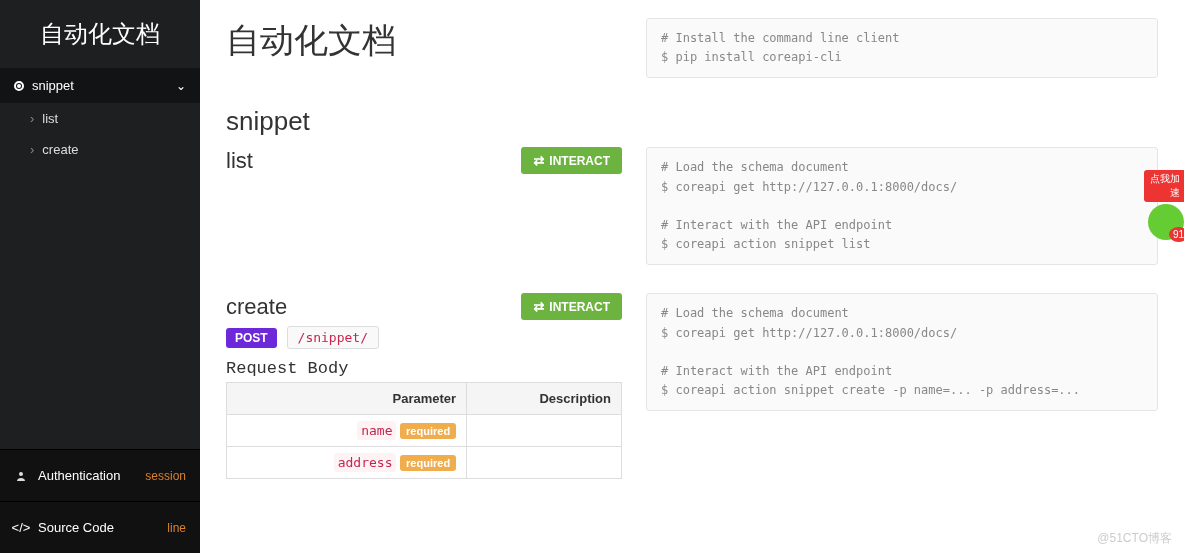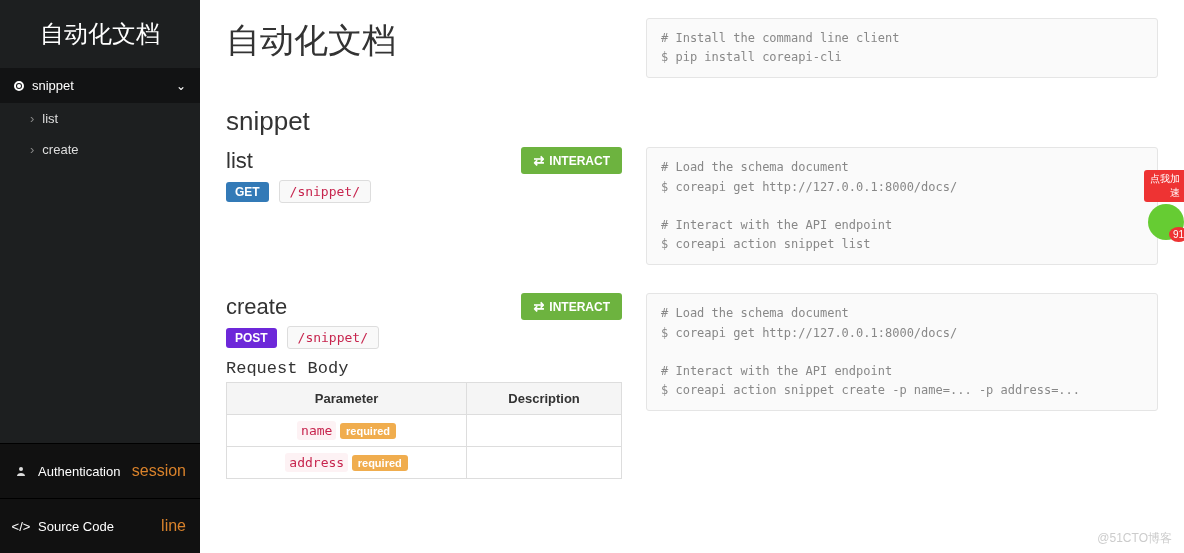--- a/index.html
+++ b/index.html
@@ -11,21 +11,21 @@
 .sidebar-title { text-align: center; font-size: 24px; padding: 18px 0; font-weight: 500; }
 .sidebar-section { background: #121314; padding: 10px 14px; display: flex; align-items: center; cursor: pointer; font-size: 13px; }
 .sidebar-section .bullet { width: 10px; height: 10px; border: 2px solid #fff; border-radius: 50%; margin-right: 8px; display: inline-block; position: relative; }
 .sidebar-section .bullet::after { content:""; position:absolute; width:4px; height:4px; background:#fff; border-radius:50%; top:1px; left:1px; }
 .sidebar-section .chev { margin-left: auto; font-size: 12px; }
 .sidebar-item { padding: 8px 14px 8px 30px; font-size: 13px; color: #ddd; cursor: pointer; }
 .sidebar-item::before { content: "›"; margin-right: 8px; color: #888; }
 .sidebar-spacer { flex: 1; }
 .sidebar-footer { background: #111; padding: 18px 14px; display: flex; align-items: center; font-size: 13px; cursor: pointer; border-top: 1px solid #000; }
 .sidebar-footer .ico { width: 14px; margin-right: 10px; display: inline-flex; justify-content: center; font-size: 13px; }
-.sidebar-footer .val { margin-left: auto; color: #d9822b; font-size: 16px; }
+.sidebar-footer .val { margin-left: auto; color: #d9822b; font-size: 12px; }
 
 
 .main { flex: 1; padding: 18px 26px; overflow-y: auto; }
 .row { display: flex; gap: 24px; align-items: flex-start; margin-bottom: 28px; }
 .left { flex: 1; min-width: 0; }
 .right { width: 512px; flex-shrink: 0; }
 h1.page-title { font-size: 34px; font-weight: 500; margin-bottom: 4px; }
 h2.section-title { font-size: 26px; font-weight: 400; margin: 18px 0 10px; }
 .endpoint-head { display: flex; align-items: center; margin-bottom: 6px; }
 h3.endpoint-title { font-size: 22px; font-weight: 400; flex: 1; }
@@ -35,21 +35,21 @@
 .badge-get { background: #337ab7; }
 .badge-post { background: #6d28d9; }
 .path-box { display: inline-block; border: 1px solid #ddd; background: #f9f9f9; color: #c7254e; padding: 3px 10px; font-family: Menlo, Consolas, monospace; font-size: 13px; border-radius: 3px; margin-left: 6px; }
 .code-tag { background: #fdf2f4; color: #c7254e; font-family: Menlo, Consolas, monospace; font-size: 13px; padding: 2px 4px; border-radius: 3px; }
 .badge-req { background: #f0ad4e; color: #fff; font-size: 11px; font-weight: 600; padding: 2px 6px; border-radius: 3px; margin-left: 0; }
 
 .subhead { font-size: 17px; margin-top: 10px; margin-bottom: 4px; font-family: Liberation Mono, monospace; }
 .body-desc { font-size: 14px; color: #333; margin-bottom: 12px; line-height: 1.5; }
 
 table.params { width: 100%; border-collapse: collapse; border: 1px solid #ddd; }
-table.params th, table.params td { border: 1px solid #ddd; padding: 8px 10px; text-align: center; font-size: 13px; }
+table.params th, table.params td { border: 1px solid #ddd; padding: 8px 10px; text-align: right; font-size: 13px; }
 table.params th { background: #f5f5f5; font-weight: 600; }
 
 .shell-box { background: #fafafa; border: 1px solid #e5e5e5; border-radius: 3px; padding: 10px 14px; font-family: Menlo, Consolas, monospace; font-size: 12px; color: #888; white-space: pre; line-height: 1.6; overflow-x: auto; }
 
 
 .float-widget { position: absolute; right: 0; top: 170px; width: 40px; }
 .float-tag { background: #e33; color: #fff; font-size: 10px; padding: 2px 4px; border-radius: 3px 0 0 3px; text-align: right; margin-bottom: 2px; }
 .float-ball { width: 36px; height: 36px; background: #6c3; border-radius: 50%; position: relative; margin-left: 4px; }
 .float-ball::after { content:"91"; position:absolute; bottom:-2px; right:-4px; background:#e33; color:#fff; font-size:10px; padding:2px 4px; border-radius:50%; }
 .watermark { position: absolute; right: 12px; bottom: 6px; color: #ccc; font-size: 12px; }
@@ -104,24 +104,20 @@
     <h2 class="section-title">snippet</h2>
 
     <div class="row">
       <div class="left">
         <div class="endpoint-head">
           <h3 class="endpoint-title">list</h3>
           <button class="interact-btn">
             <span class="sw">⇄</span>
             <span>INTERACT</span>
           </button>
-        </div>
-        <div>
-          <span class="badge badge-get">GET</span>
-          <span class="path-box">/snippet/</span>
         </div>
       </div>
       <div class="right">
         <div class="shell-box"># Load the schema document
 $ coreapi get http://127.0.0.1:8000/docs/
 
 # Interact with the API endpoint
 $ coreapi action snippet list</div>
       </div>
     </div>

